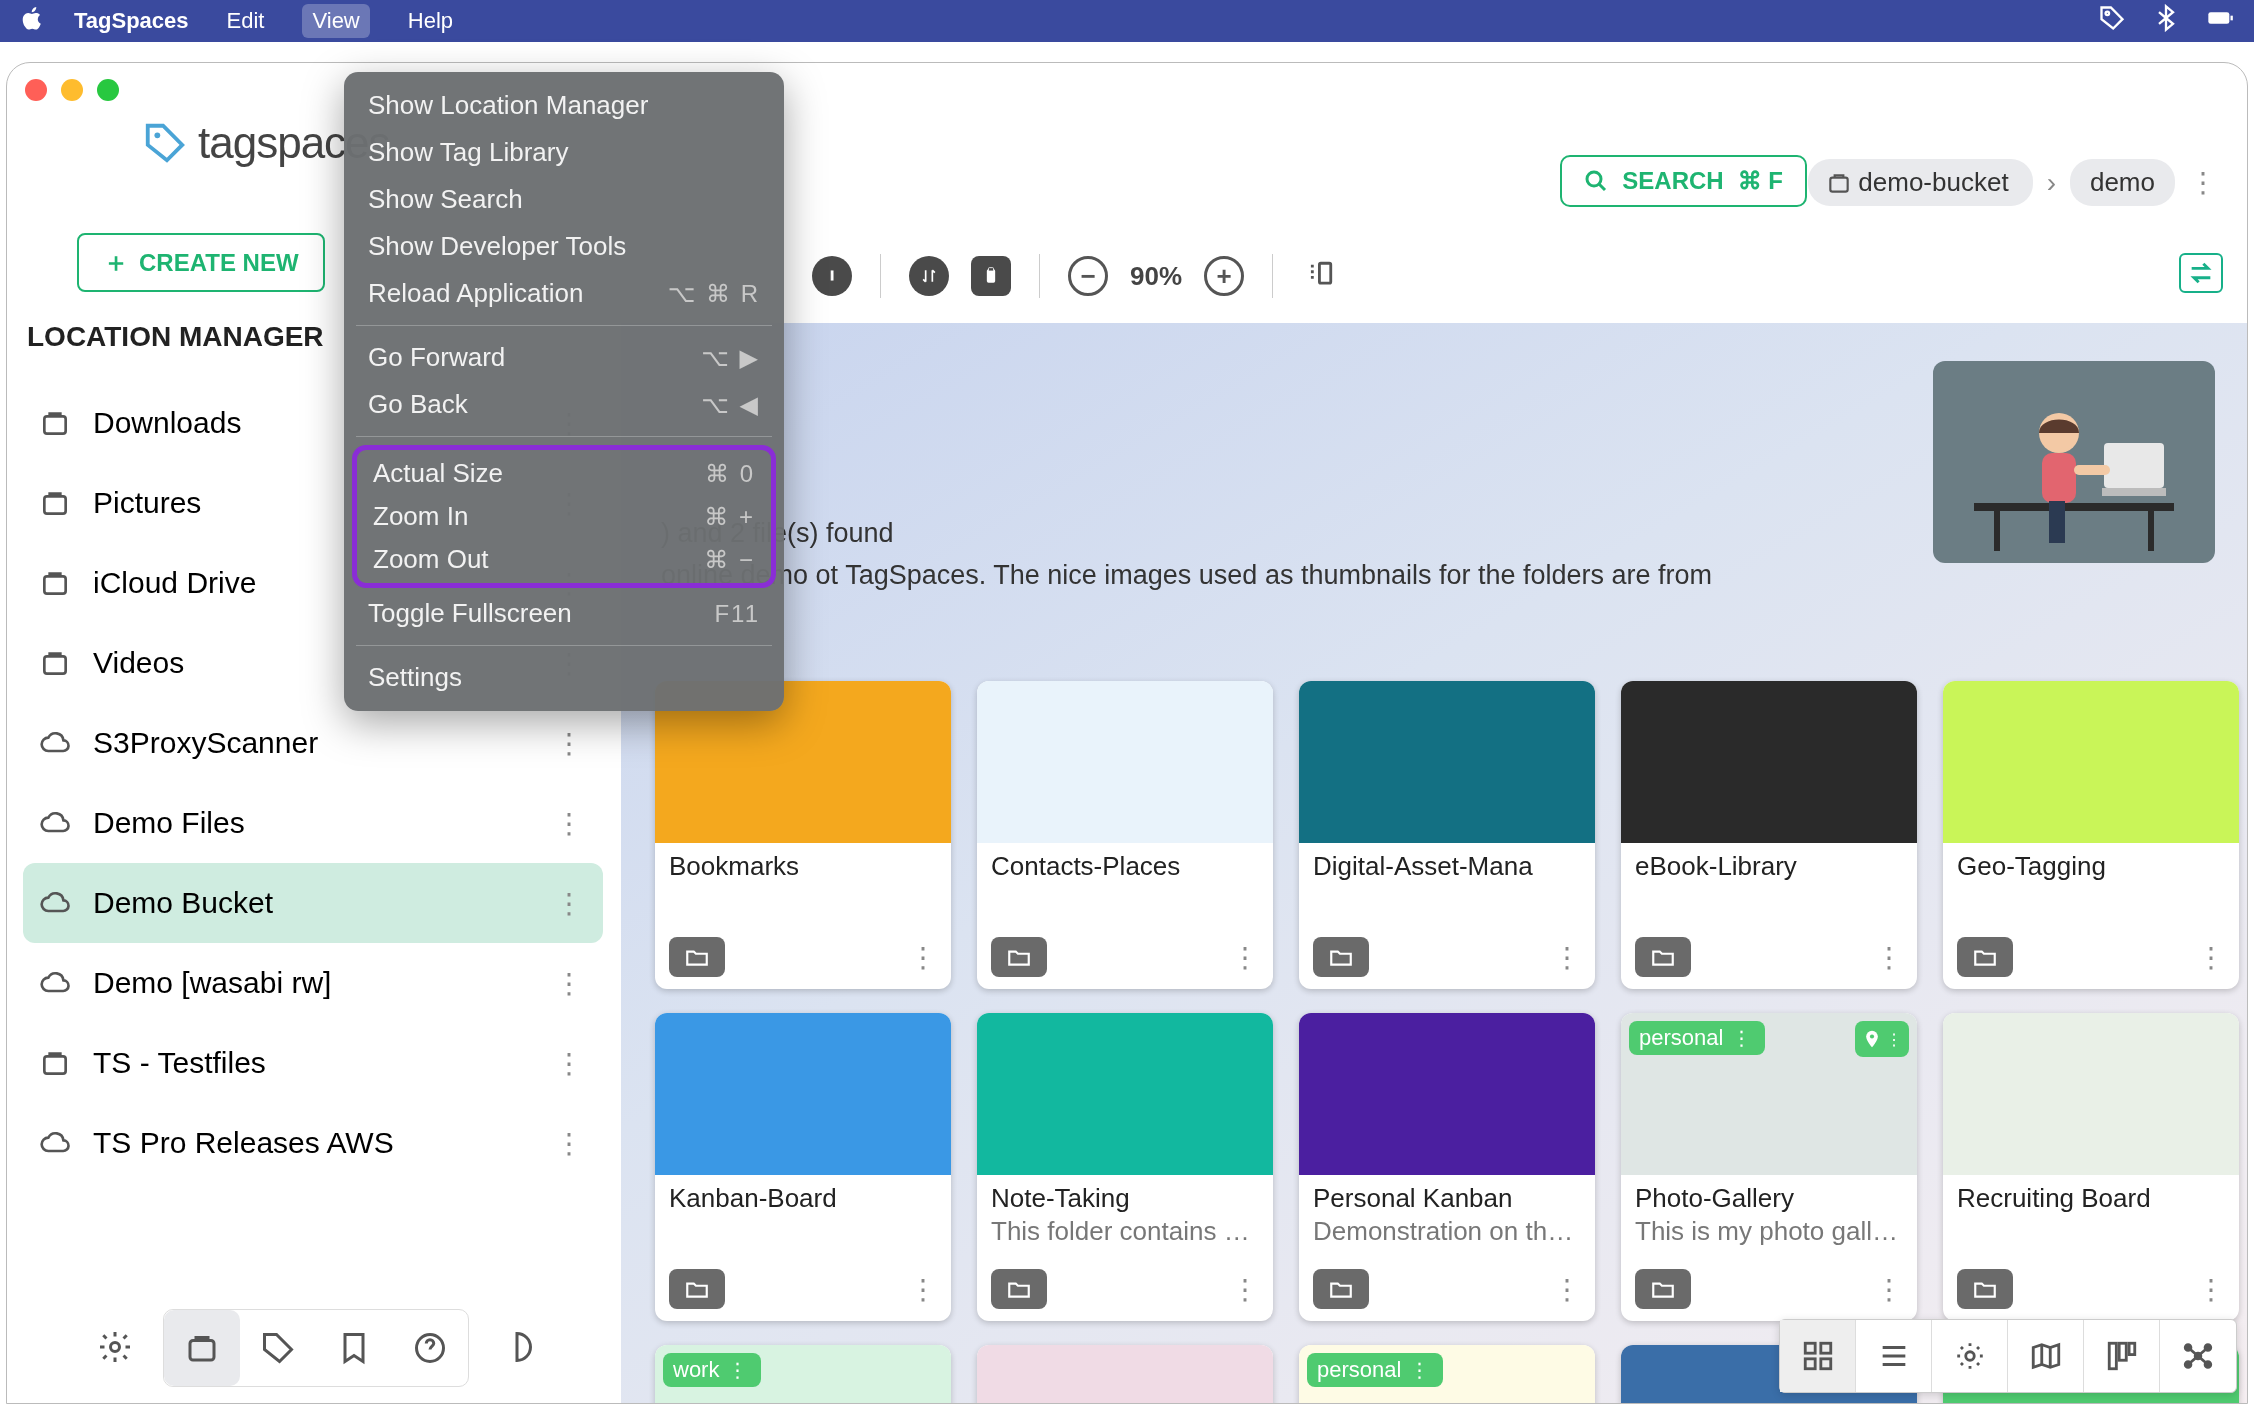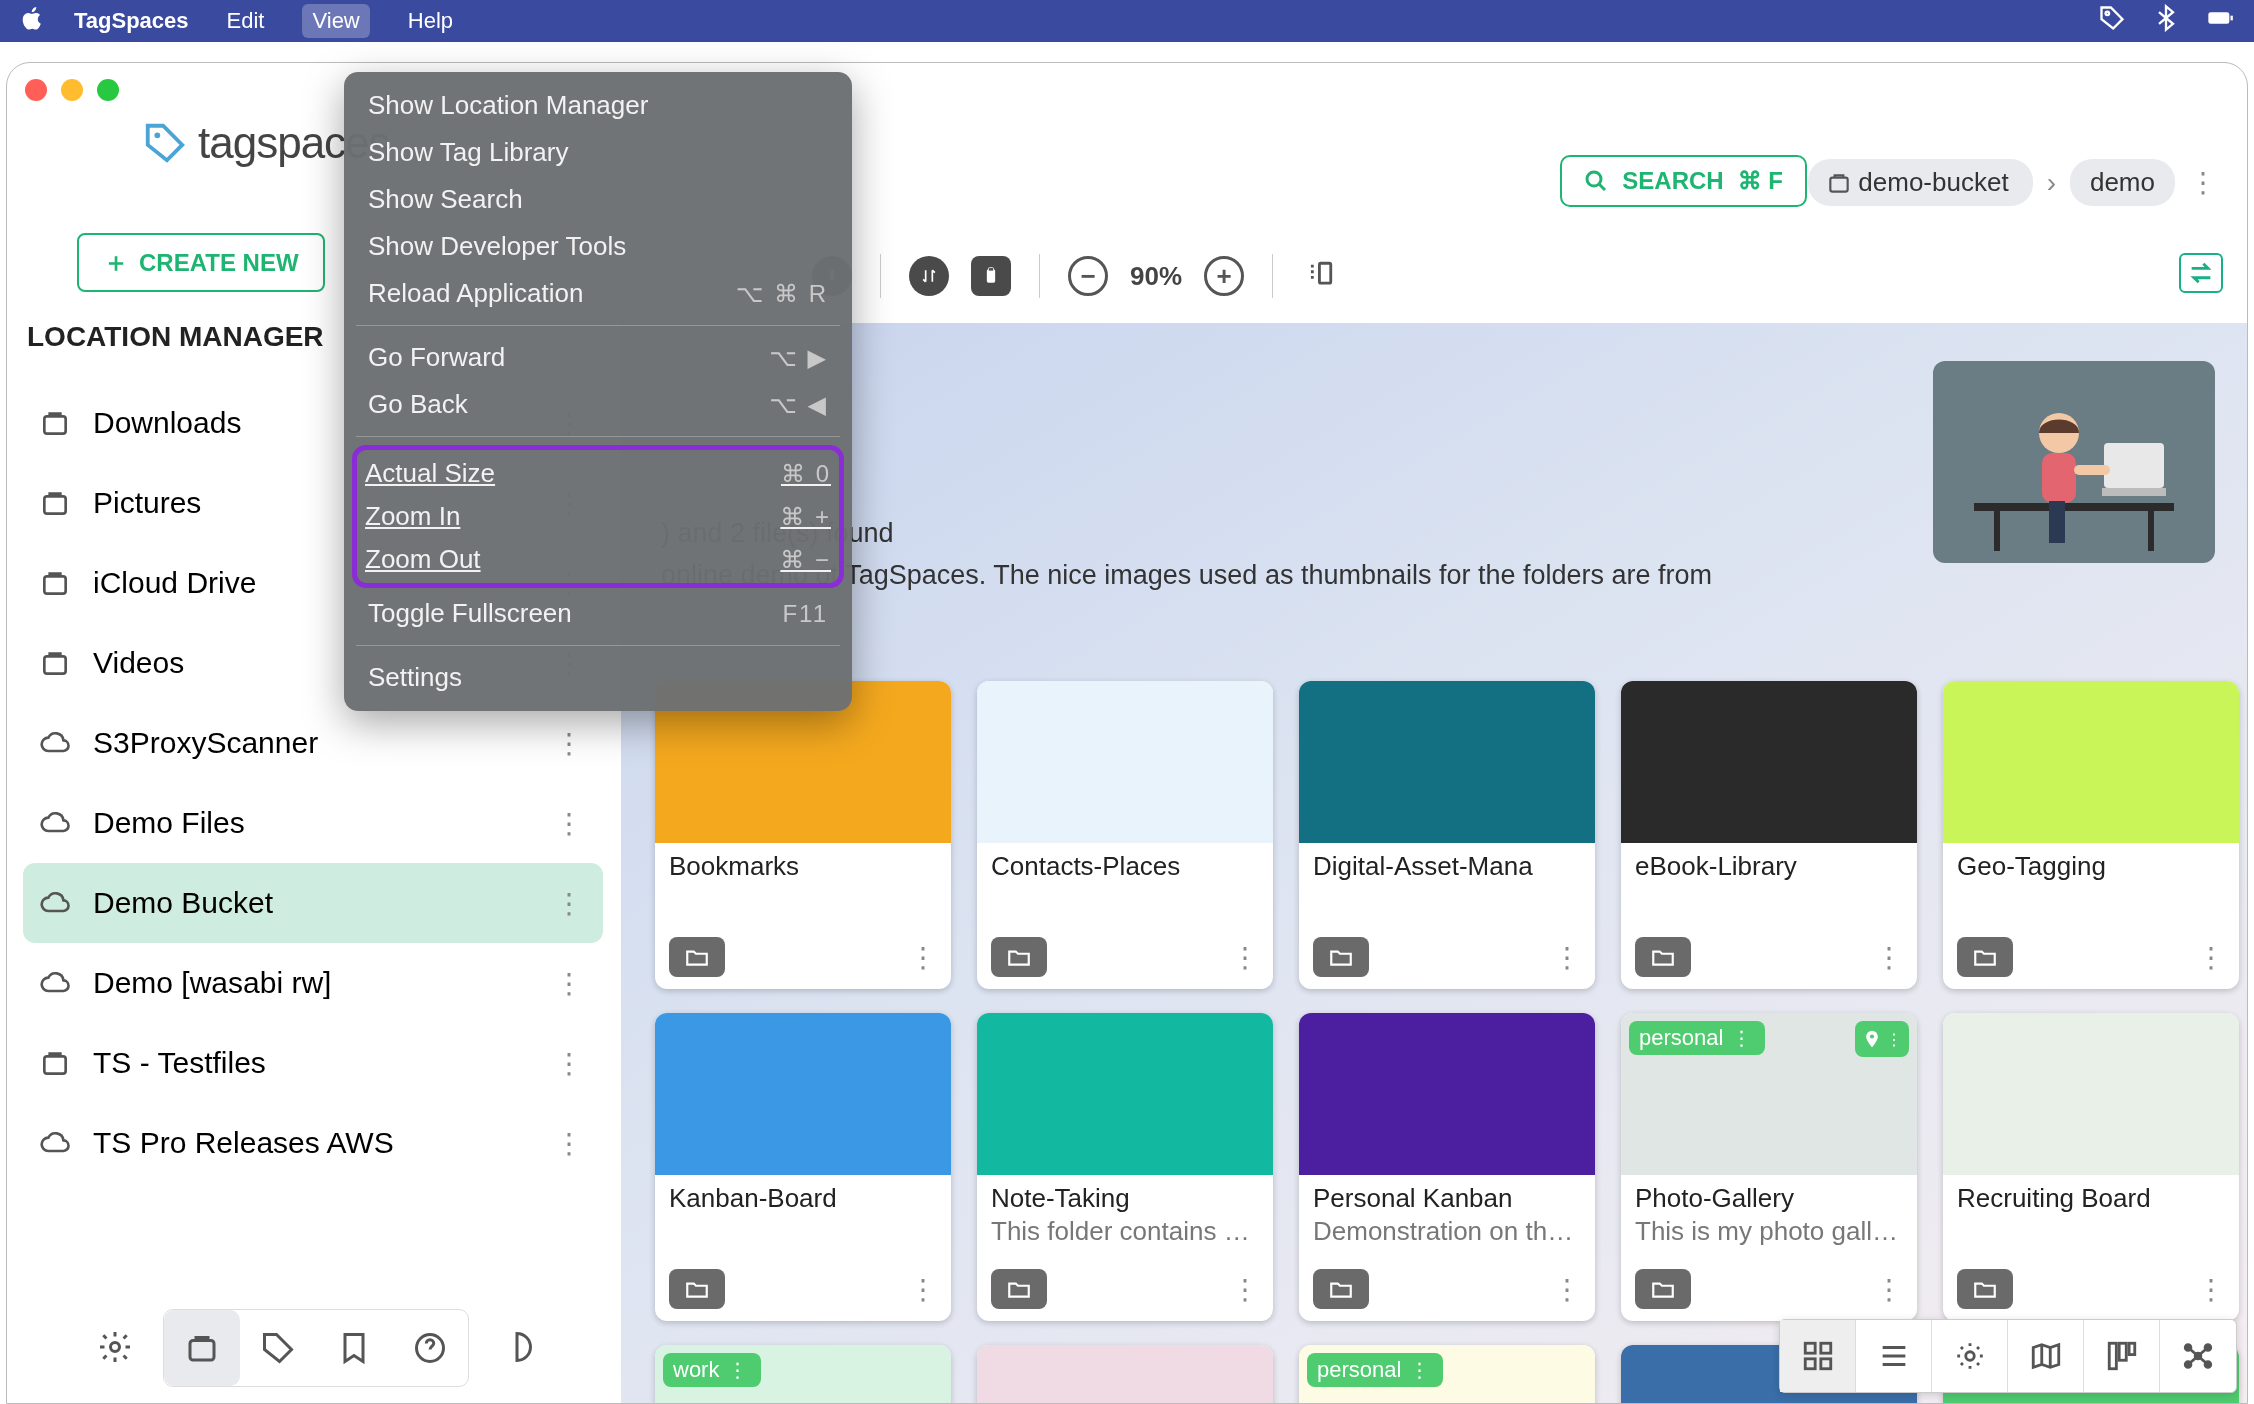--- a/index.html
+++ b/index.html
@@ -212,39 +212,39 @@
     border-right: 1px solid #ddd;
   }
   .float-toolbar .ft:last-child { border-right:none; }
   .float-toolbar .ft svg { width: 34px; height: 34px; stroke:#555; fill:none; stroke-width:2; }
   .float-toolbar .ft.active { background:#eee; }
 
   
   .dropdown {
     position: fixed;
     top: 72px; left: 344px;
-    width: 508px;
+    width: 440px;
     background: rgba(108,112,114,0.97);
     border-radius: 14px;
     box-shadow: 0 12px 40px rgba(0,0,0,0.35);
     color: #f2f2f2;
     font-size: 26px;
     padding: 10px 0;
     z-index: 1000;
   }
   .dropdown .mi { display:flex; align-items:center; justify-content:space-between; padding: 8px 24px; }
   .dropdown .mi .sc { color: #c8c8c8; font-size: 24px; letter-spacing: 2px; }
   .dropdown .sep { height: 1px; background: rgba(255,255,255,0.25); margin: 8px 12px; }
   .dropdown .highlight-box {
     border: 5px solid #8a2dd6;
     border-radius: 14px;
     margin: 2px 8px;
     padding: 2px 0;
   }
-  .dropdown .highlight-box .mi { padding: 6px 8px; text-decoration: underline; }
+  .dropdown .highlight-box .mi { padding: 6px 16px; }
 
   
   .hero-svg { width: 240px; height: 180px; }
 </style>
 </head>
 <body>
 
 <div class="mac-menubar">
   <span class="apple-icon">
     <svg viewBox="0 0 24 24">

